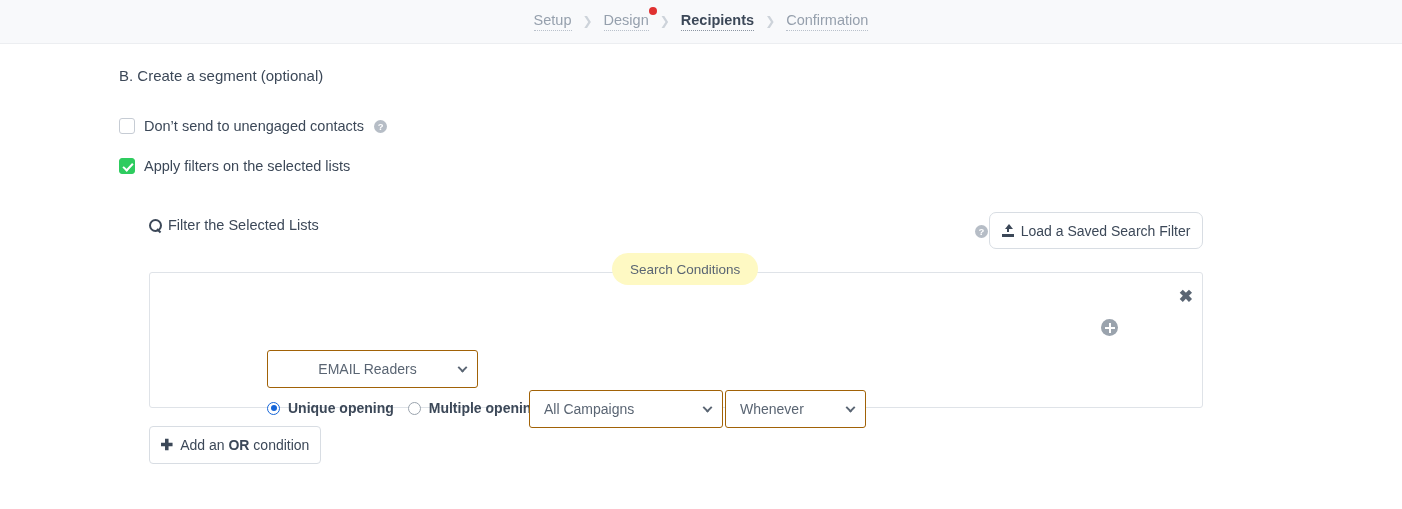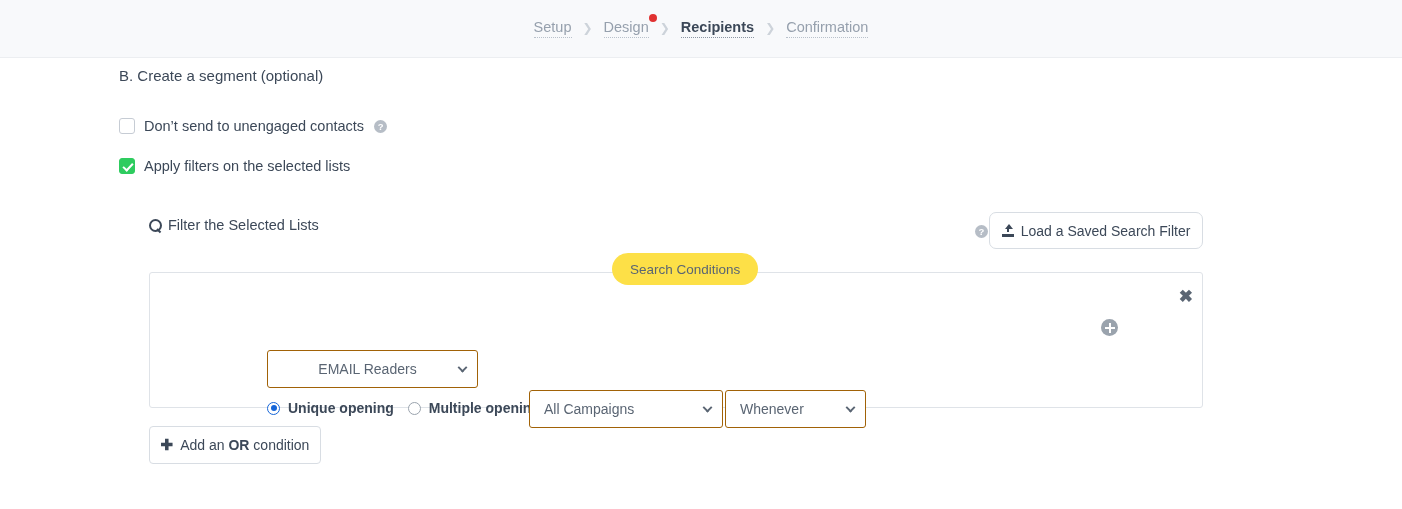--- a/index.html
+++ b/index.html
@@ -8,21 +8,21 @@
     width: 1402px; height: 509px;
     background: #ffffff;
     font-family: "Liberation Sans", sans-serif;
     color: #3c4858;
     overflow: hidden;
   }
 
   
   .topbar {
     position: absolute; left: 0; top: 0;
-    width: 1402px; height: 58px;
+    width: 1402px; height: 44px;
     background: #f8f9fb;
     border-bottom: 1px solid #eceef1;
     display: flex; align-items: center; justify-content: center; text-align: right;
   }
   .crumbs { display: flex; align-items: center; gap: 0; }
   .crumb {
     position: relative;
     font-size: 14.5px;
     color: #96a0ad;
     border-bottom: 1px dotted #b9c1cb;
@@ -151,21 +151,21 @@
   .panel {
     position: absolute; left: 149px; top: 222px;
     width: 1054px; height: 136px;
     border: 1px solid #dfe3e8; border-radius: 3px;
     background: #fff;
   }
   .pill {
     position: absolute; left: 462px; top: -20px;
     height: 32px; padding: 0 18px;
     display: flex; align-items: center;
-    background: #fde047; border-radius: 16px;
+    background: #fef9c3; border-radius: 16px;
     font-size: 13.5px; color: #5a6573;
     white-space: nowrap;
   }
   .close-x {
     position: absolute; right: 3px; top: 12px;
     font-size: 17px; color: #5a6573; font-weight: bold;
     cursor: pointer; line-height: 1;
     padding: 3px 6px;
   }
   .plus-circle {

